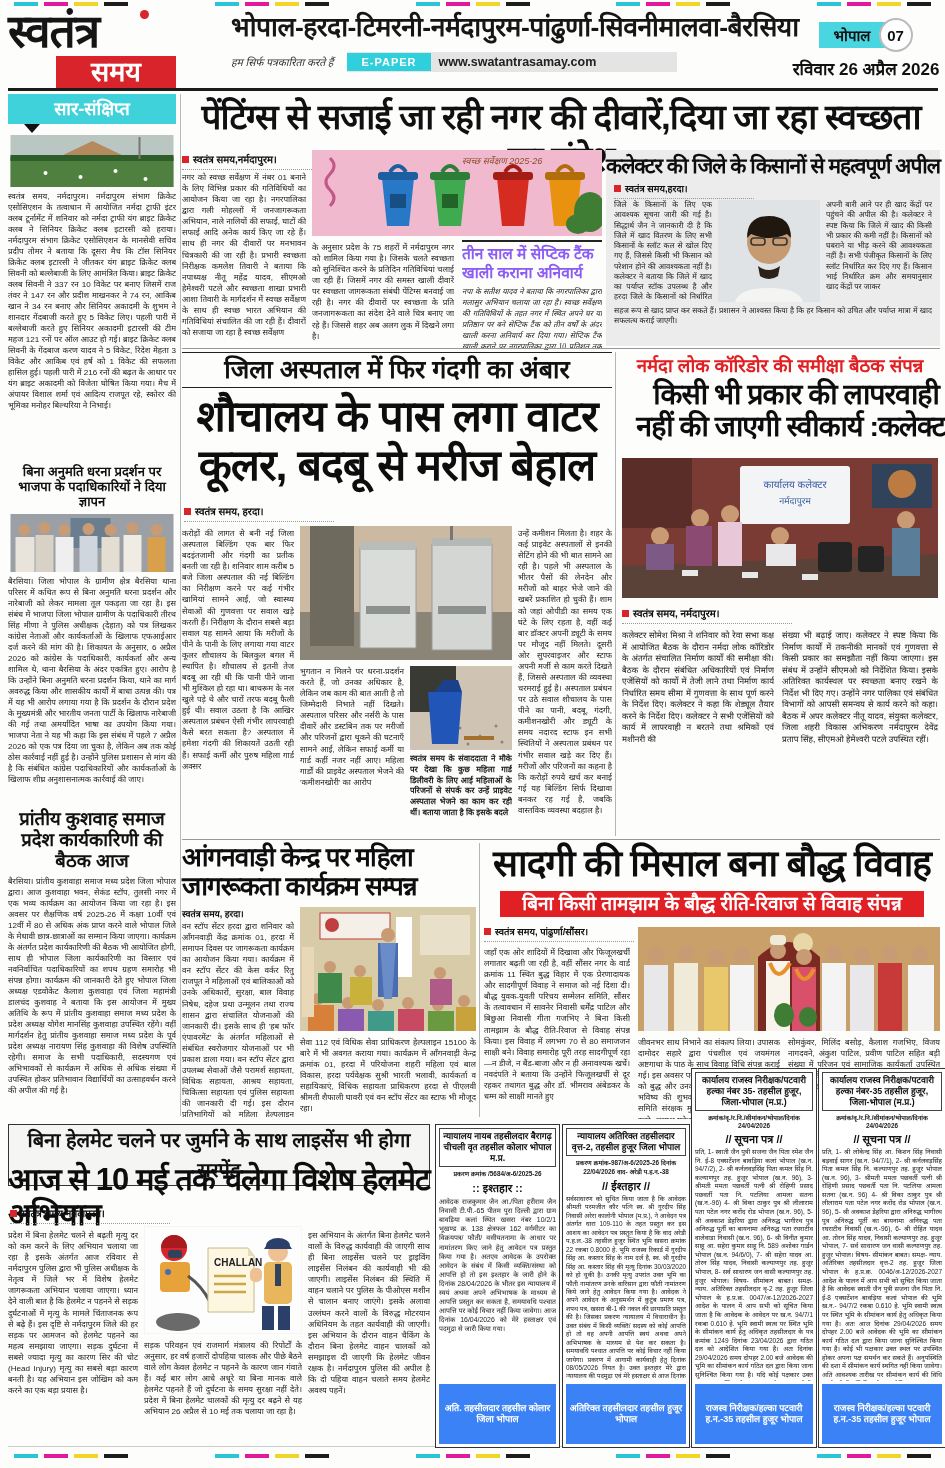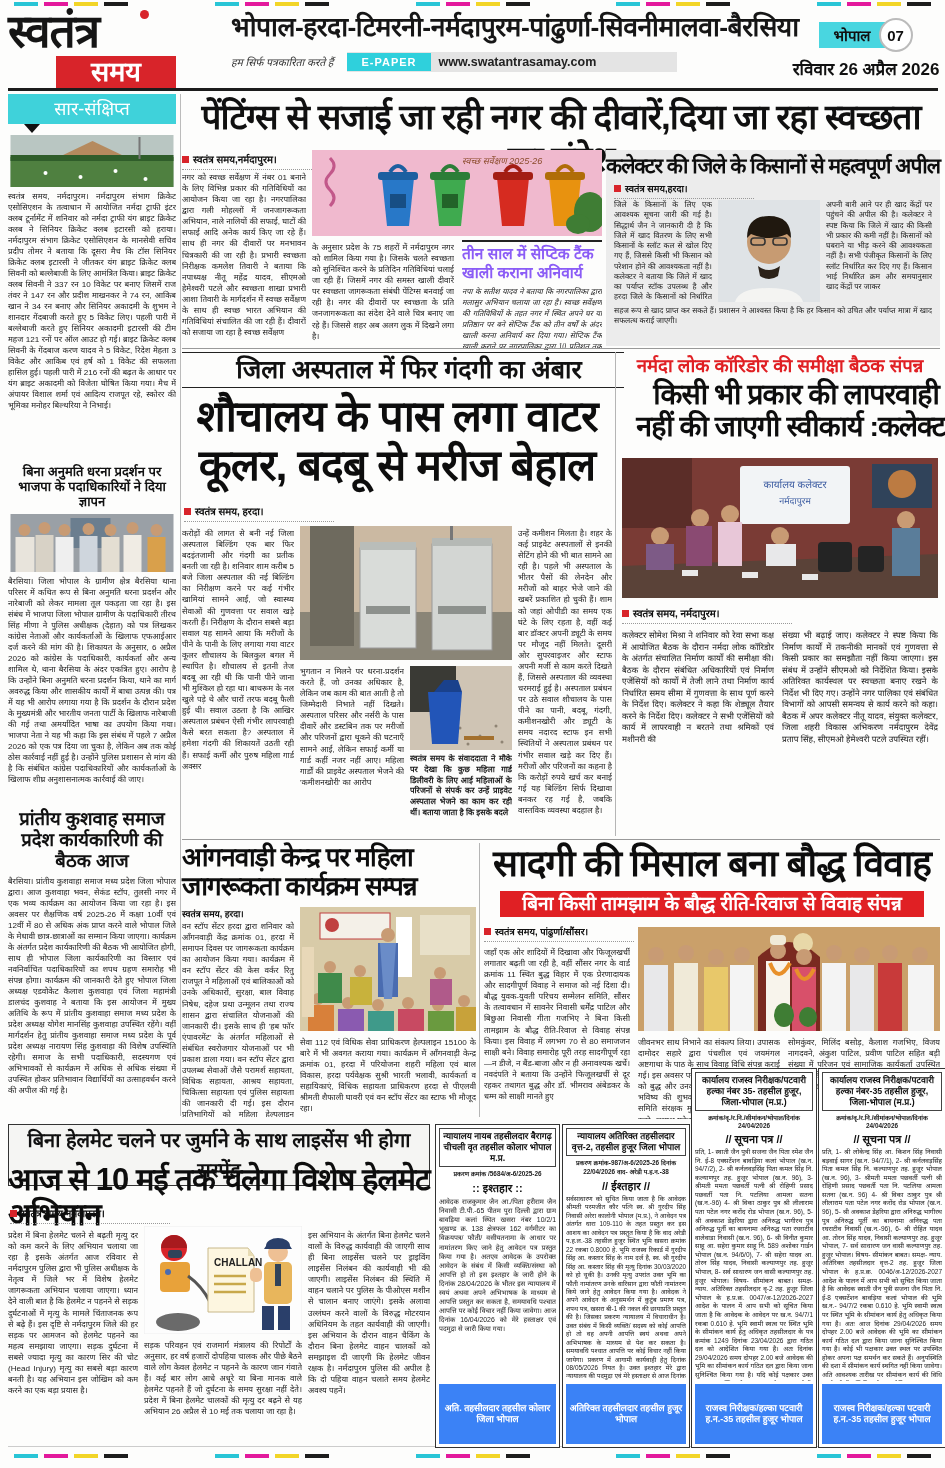--- a/index.html
+++ b/index.html
@@ -26,30 +26,30 @@
   .epaper-bar{background:#e4e4e4;display:flex;align-items:center;height:20px;width:330px;}
   .epaper-btn{background:#2fd0dc;color:#fff;font-weight:bold;font-size:11px;padding:3px 14px;letter-spacing:1px;}
   .website{font-weight:bold;font-size:12.5px;color:#222;padding-left:8px;}
   .ed-badge{background:#49d6e0;color:#111;font-weight:900;font-size:15px;padding:3px 14px;}
   .pg-circle{width:30px;height:30px;border-radius:50%;background:#fff;border:2px solid #bbb;color:#111;
              font-weight:900;font-size:15px;display:flex;align-items:center;justify-content:center;margin-left:-6px;}
   .date-line{font-weight:900;font-size:17px;color:#111;margin-top:5px;text-align:center;}
   .rule-black{position:absolute;background:#1c1c1c;}
   
   .sidebar{left:8px;top:94px;width:168px;height:1022px;border-right:1px solid #bbb;padding-right:4px;}
-  .sb-title{background:#3fd2da;color:#fff;font-weight:400;font-size:18px;text-align:center;line-height:30px;height:30px;}
+  .sb-title{background:#3fd2da;color:#fff;font-weight:700;font-size:18px;text-align:center;line-height:30px;height:30px;}
   .sb-tri{width:0;height:0;border-left:8px solid transparent;border-right:8px solid transparent;
           border-top:9px solid #111;margin-left:16px;}
   .sb-head{font-weight:900;font-size:18.5px;line-height:1.15;text-align:center;color:#111;margin:6px 0 4px;}
   .sb-img{width:100%;display:block;margin:2px 0 4px;}
   .sb-body{font-size:8.1px;line-height:1.36;text-align:justify;color:#222;overflow:hidden;}
   
   .h-top{font-weight:900;font-size:35px;letter-spacing:-1px;text-align:center;color:#101010;line-height:1.2;}
   .kicker{font-weight:900;text-align:center;color:#111;}
-  .k-line{border-top:1.6px solid #222;border-bottom:1.6px solid #222;padding-left:12px;}
+  .k-line{border-top:1.6px solid #222;border-bottom:1.6px solid #222;}
   .h-big{font-weight:900;text-align:center;color:#0d0d0d;line-height:1.13;letter-spacing:-1px;}
   .red-kicker{color:#e02024;font-weight:900;text-align:center;}
   .red-strip{background:#e02024;color:#fff;font-weight:900;font-size:19px;text-align:center;line-height:26px;}
   .box-septic{border-top:2px solid #222;padding-top:3px;}
   .box-septic .t{font-weight:900;font-size:15.5px;line-height:1.2;color:#8b5cf6;}
   .box-septic .b{font-size:7.6px;line-height:1.45;font-style:italic;color:#222;text-align:justify;
                  font-family:"Liberation Serif","DejaVu Serif",serif;margin-top:4px;}
   .collector-bg{background:#ececec;}
   
   .notice{border:1.2px solid #333;background:#fff;padding:3px;display:flex;flex-direction:column;z-index:5;}

